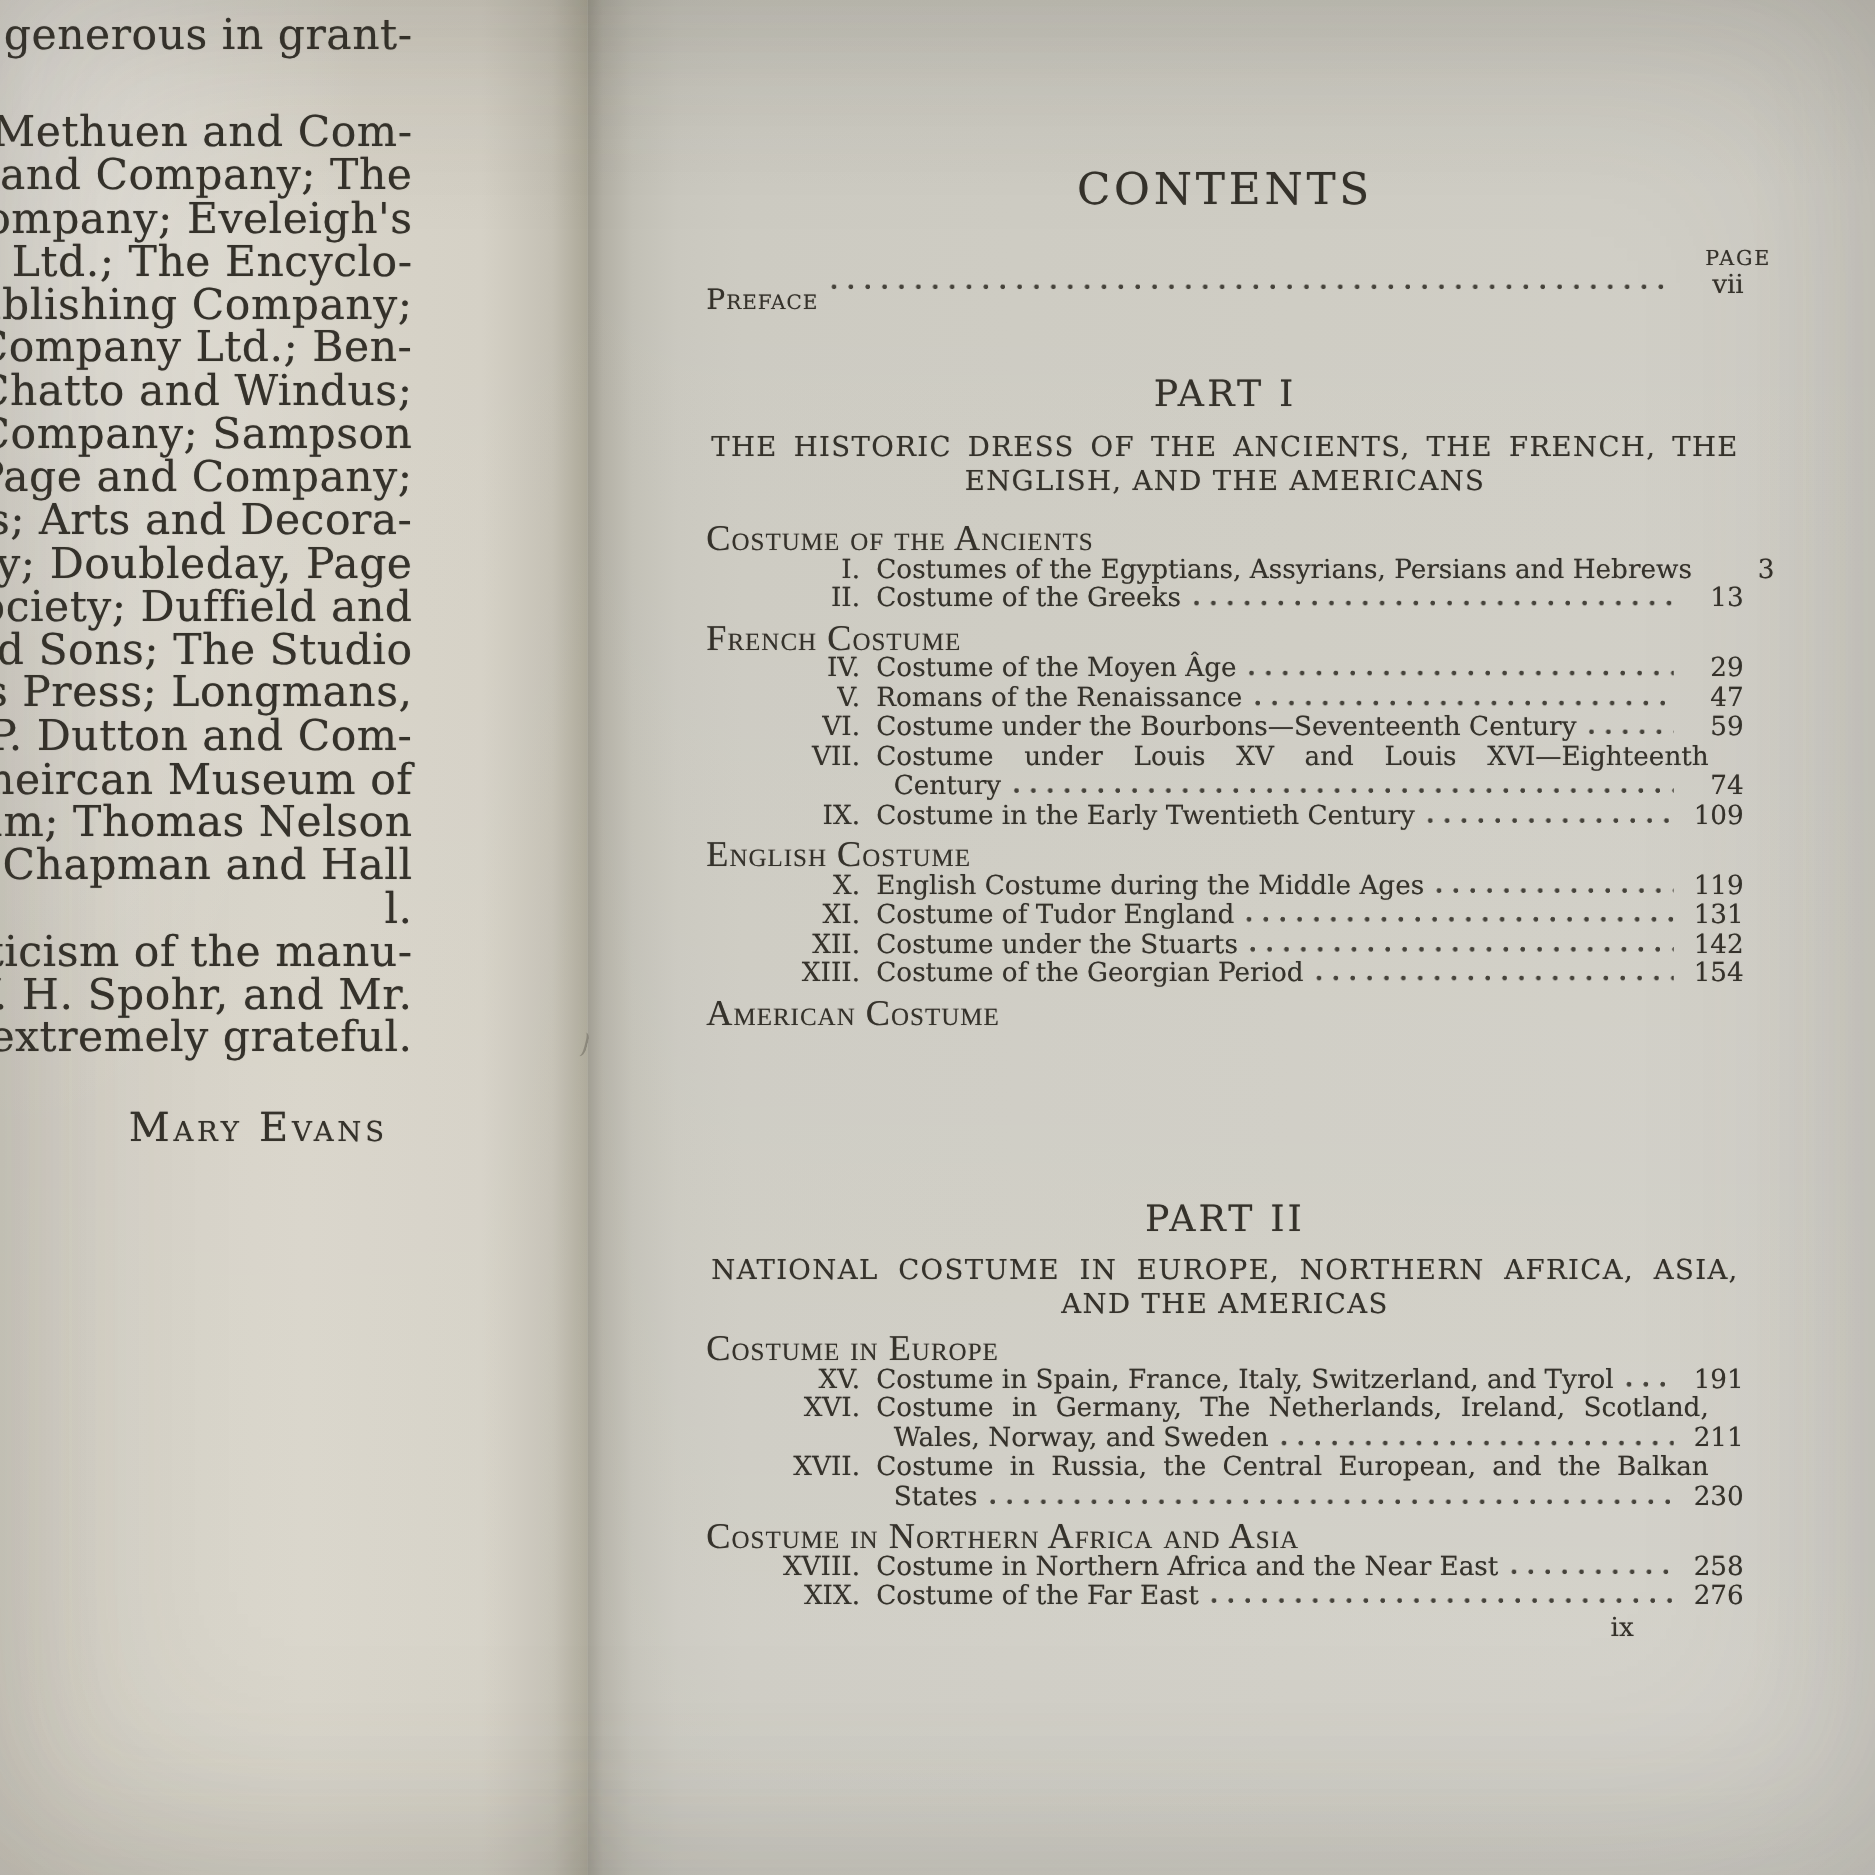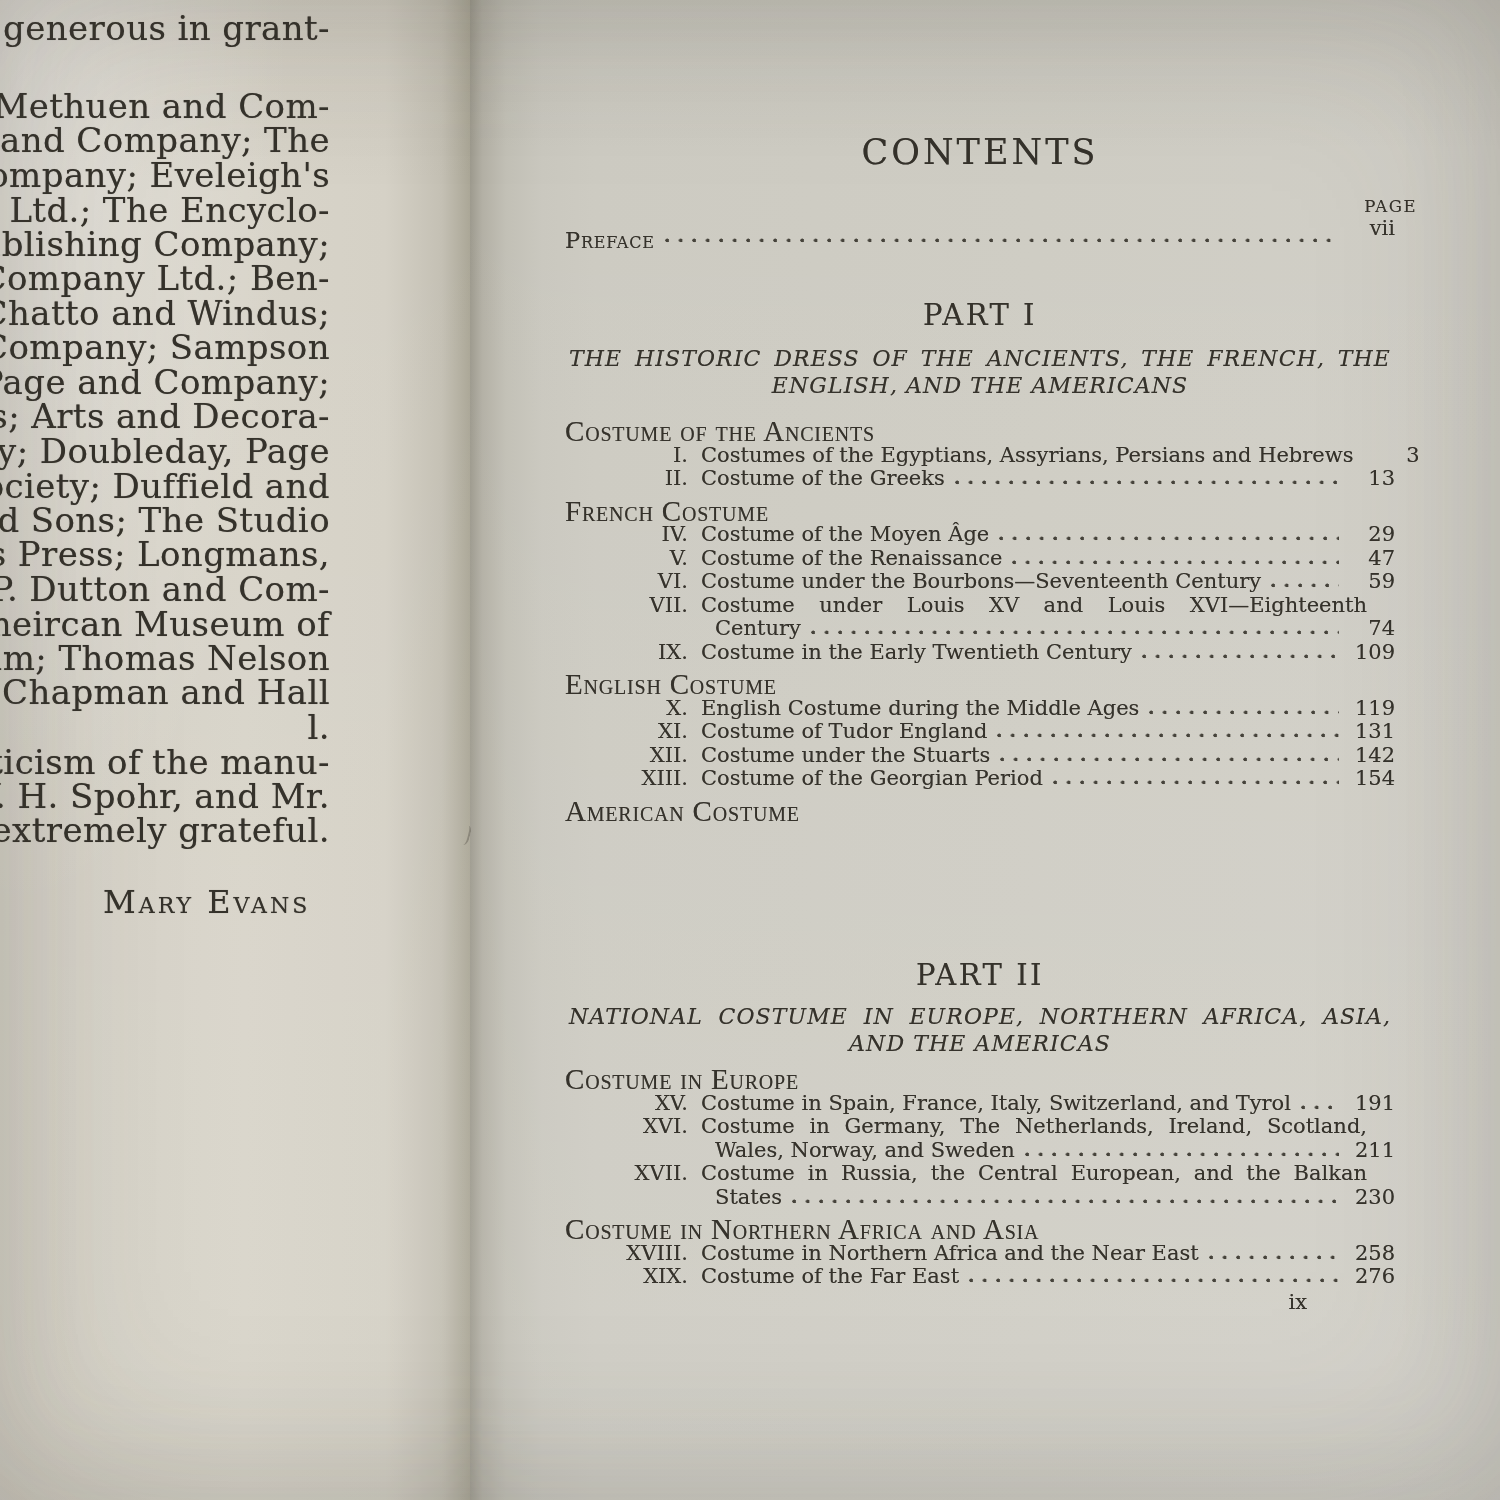--- a/index.html
+++ b/index.html
@@ -58,33 +58,33 @@
     position: absolute; top: 132px; left: 0; right: 0;
     text-align: center; font-size: 35px; letter-spacing: 3px;
     white-space: nowrap;
   }
   .page-col-label {
     position: absolute; top: 197px; right: -22px;
     font-size: 16.5px; letter-spacing: 1.5px;
   }
   .preface-row {
     position: absolute; top: 227px; left: 0; right: 0;
-    display: flex; align-items: center; font-size: 21px;
+    display: flex; align-items: flex-start; font-size: 21px;
   }
   .preface-label { font-variant: small-caps; font-size: 22.5px; letter-spacing: 0.8px; flex: none; }
   .preface-page { flex: none; width: 52px; text-align: right; transform: translateY(-12px); }
   .part-heading {
     position: absolute; left: 0; right: 0; text-align: center;
     font-size: 29px; letter-spacing: 2.5px; white-space: nowrap;
   }
   .part1-heading { top: 298px; }
   .part2-heading { top: 958px; }
   .part-sub {
     position: absolute; left: 0; right: 0;
-    font-size: 22px; letter-spacing: 1.1px; line-height: 26px; font-style: italic;
+    font-size: 22px; letter-spacing: 1.1px; line-height: 26px;
   }
   .sub-justify { text-align: justify; text-align-last: justify; padding: 0 4px; }
   .sub-center  { text-align: center; }
   .p1s1 { top: 346px; } .p1s2 { top: 373px; }
   .p2s1 { top: 1004px; } .p2s2 { top: 1031px; }
   .toc { position: absolute; left: 0; right: 0; font-size: 21px; }
   .toc1 { top: 420px; }
   .toc2 { top: 1068px; }
   .sec {
     font-variant: small-caps; font-size: 29px; letter-spacing: 0.8px;
@@ -172,21 +172,21 @@
 
     <div class="sec">French Costume</div>
     <div class="row">
       <span class="num">IV.</span>
       <span class="ttl">Costume of the Moyen Âge</span>
       <span class="dots"></span>
       <span class="pg">29</span>
     </div>
     <div class="row">
       <span class="num">V.</span>
-      <span class="ttl">Costume of the Renaissance</span>
+      <span class="ttl">Romans of the Renaissance</span>
       <span class="dots"></span>
       <span class="pg">47</span>
     </div>
     <div class="row">
       <span class="num">VI.</span>
       <span class="ttl">Costume under the Bourbons—Seventeenth Century</span>
       <span class="dots"></span>
       <span class="pg">59</span>
     </div>
     <div class="row jrow">

